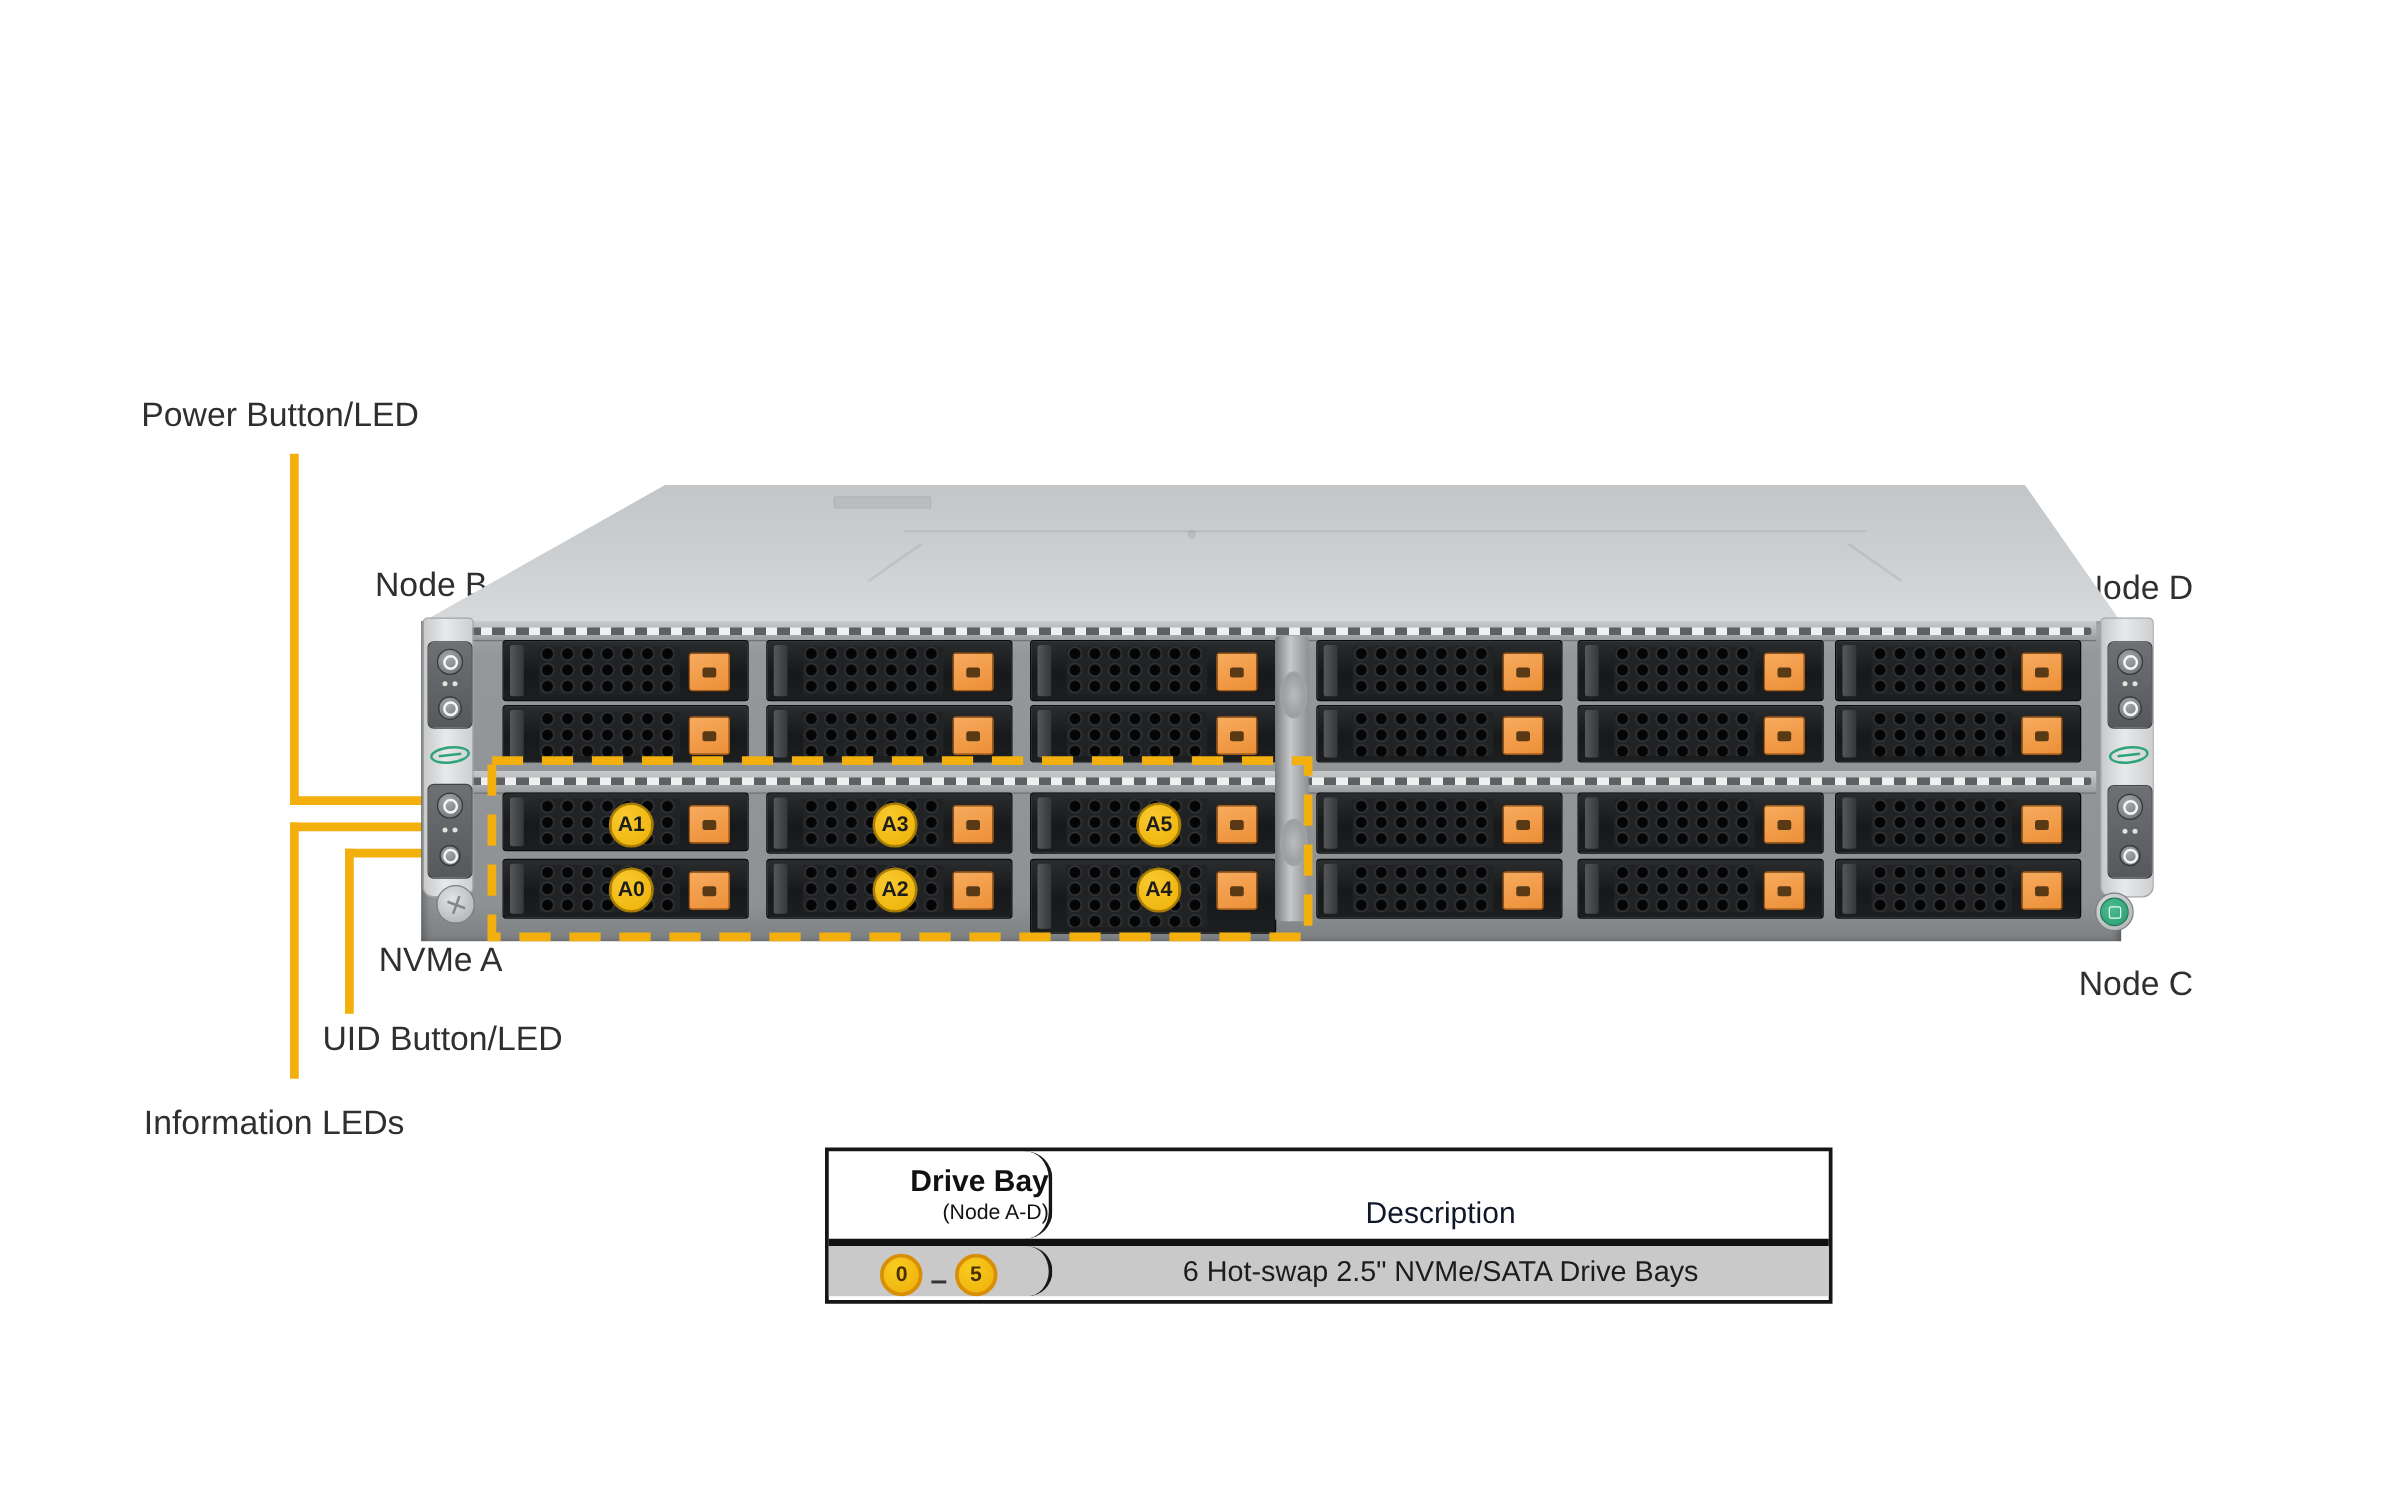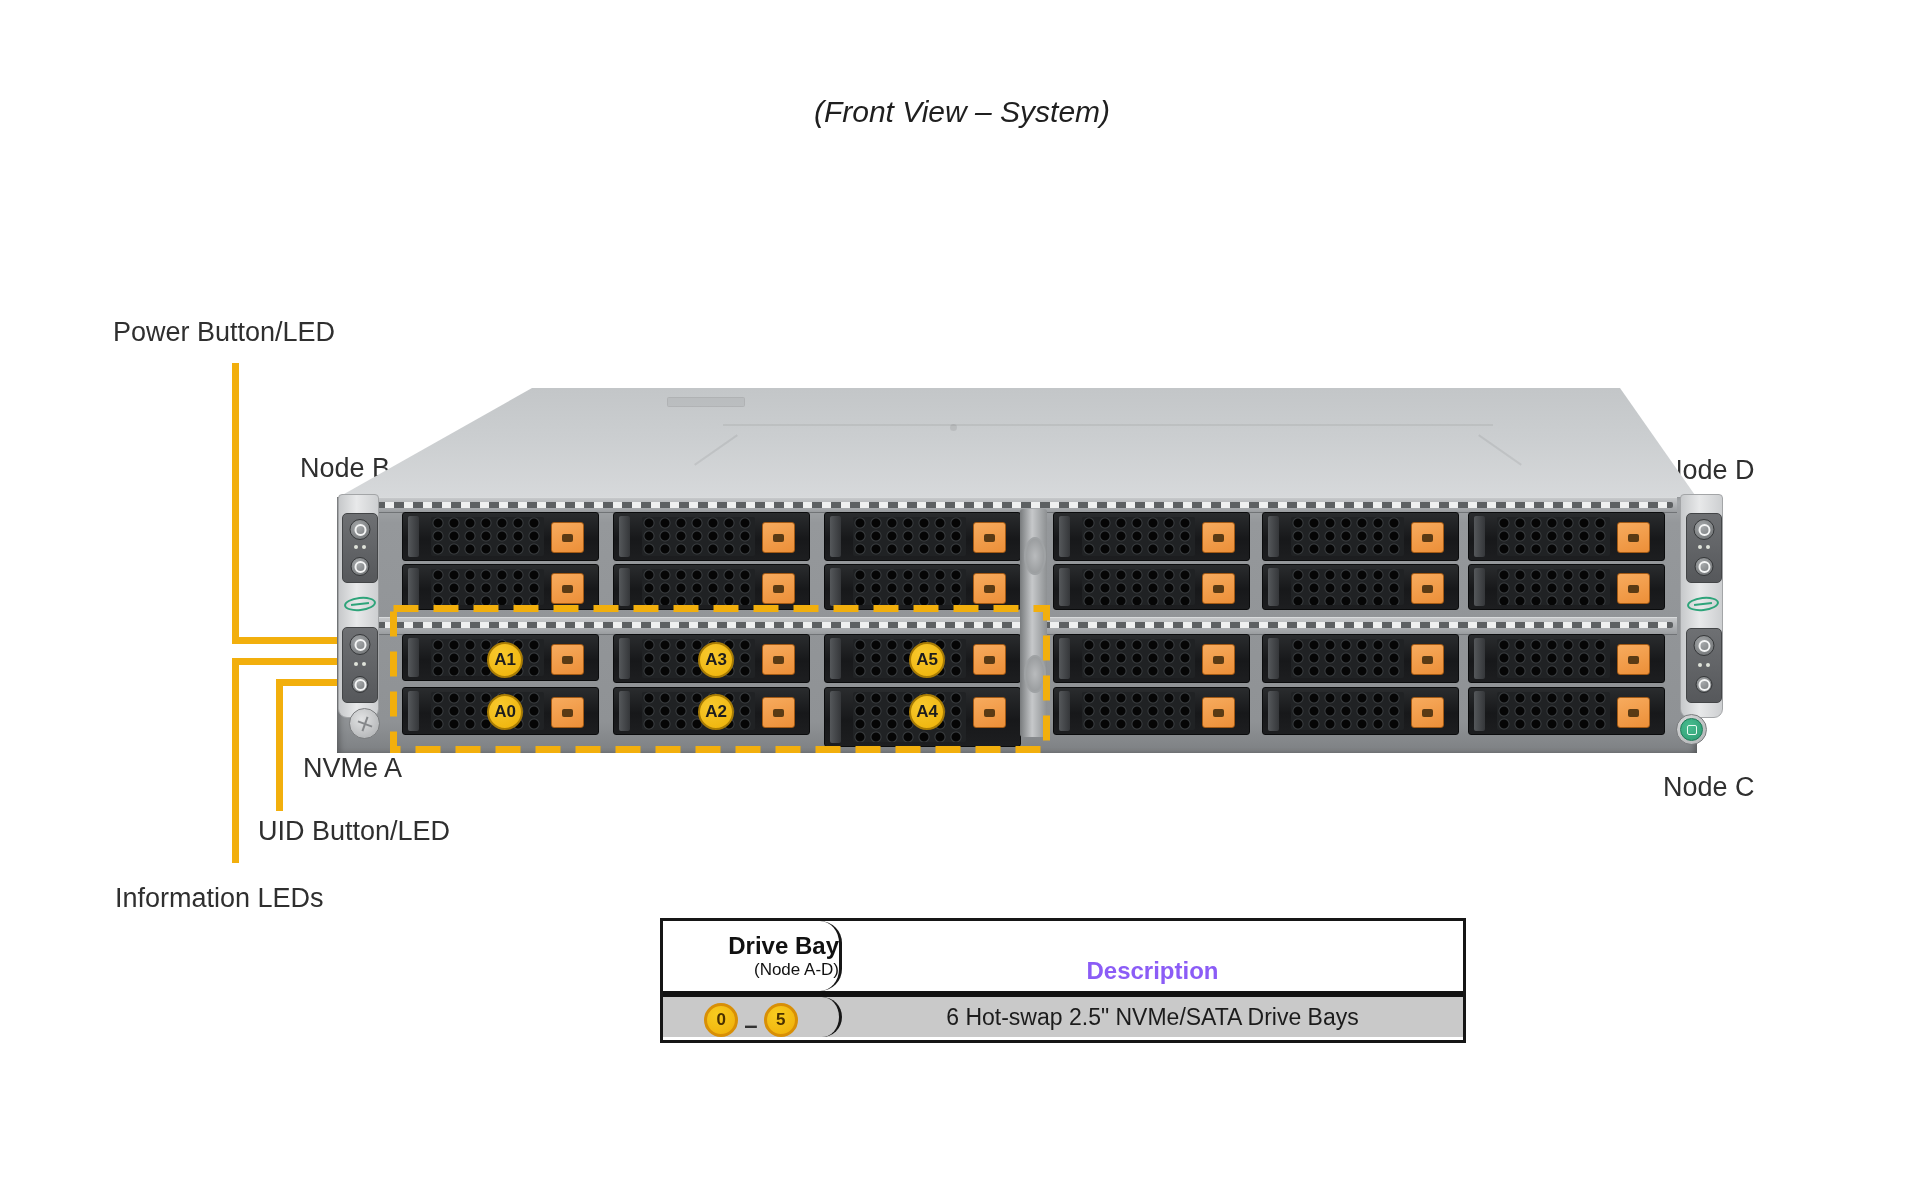--- a/index.html
+++ b/index.html
@@ -98,35 +98,34 @@
 
   
   #drive-table{position:absolute;left:660px;top:918px;width:806px;height:125px;
     box-sizing:border-box;border:3px solid #161616;background:#ffffff;}
   #drive-table .hdr{display:flex;height:70px;border-bottom:6px solid #111;}
   #drive-table .col1{width:179px;border-right:3px solid #161616;box-sizing:border-box;
     display:flex;flex-direction:column;align-items:flex-end;justify-content:center;border-radius:22px;}
   #drive-table .col2{flex:1;display:flex;align-items:center;justify-content:center;}
   #drive-table .hdr .t1{font-size:24px;font-weight:bold;color:#111;}
   #drive-table .hdr .t2{font-size:17px;color:#111;margin-top:0;}
-  #drive-table .hdr .t3{font-size:24px;font-weight:bold;color:#8b5cf6;margin-top:29px;}
+  #drive-table .hdr .t3{font-size:24px;font-weight:normal;color:#0f172a;margin-top:29px;}
   #drive-table .row{display:flex;height:40px;background:#c9c9c9;}
   #drive-table .row .col1{flex-direction:row;gap:6px;}
   .bay-circle{width:34px;height:34px;border-radius:50%;box-sizing:border-box;
     background:radial-gradient(circle at 35% 30%,#f8cc20,#efae08);border:3px solid #d88f06;
     color:#4a3000;font-size:17px;font-weight:bold;display:flex;align-items:center;justify-content:center;}
   .bay-dash{font-size:24px;font-weight:bold;color:#333;line-height:1;}
   #drive-table .row .desc{font-size:23px;color:#1c1c1c;}
 </style>
 </head>
 <body>
 
 <div id="canvas">
 
-  <div id="title">(Front View – System)</div>
 
   <div class="callout-label" style="left:113px;top:317px;">Power Button/LED</div>
   <div class="callout-label" style="left:258px;top:816px;">UID Button/LED</div>
   <div class="callout-label" style="left:115px;top:883px;">Information LEDs</div>
 
   <div class="node-label" style="left:300px;top:453px;">Node B</div>
   <div class="node-label" style="left:1663px;top:455px;">Node D</div>
   <div class="node-label" style="left:303px;top:753px;">NVMe A</div>
   <div class="node-label" style="left:1663px;top:760px;margin-top:12px;">Node C</div>
 

